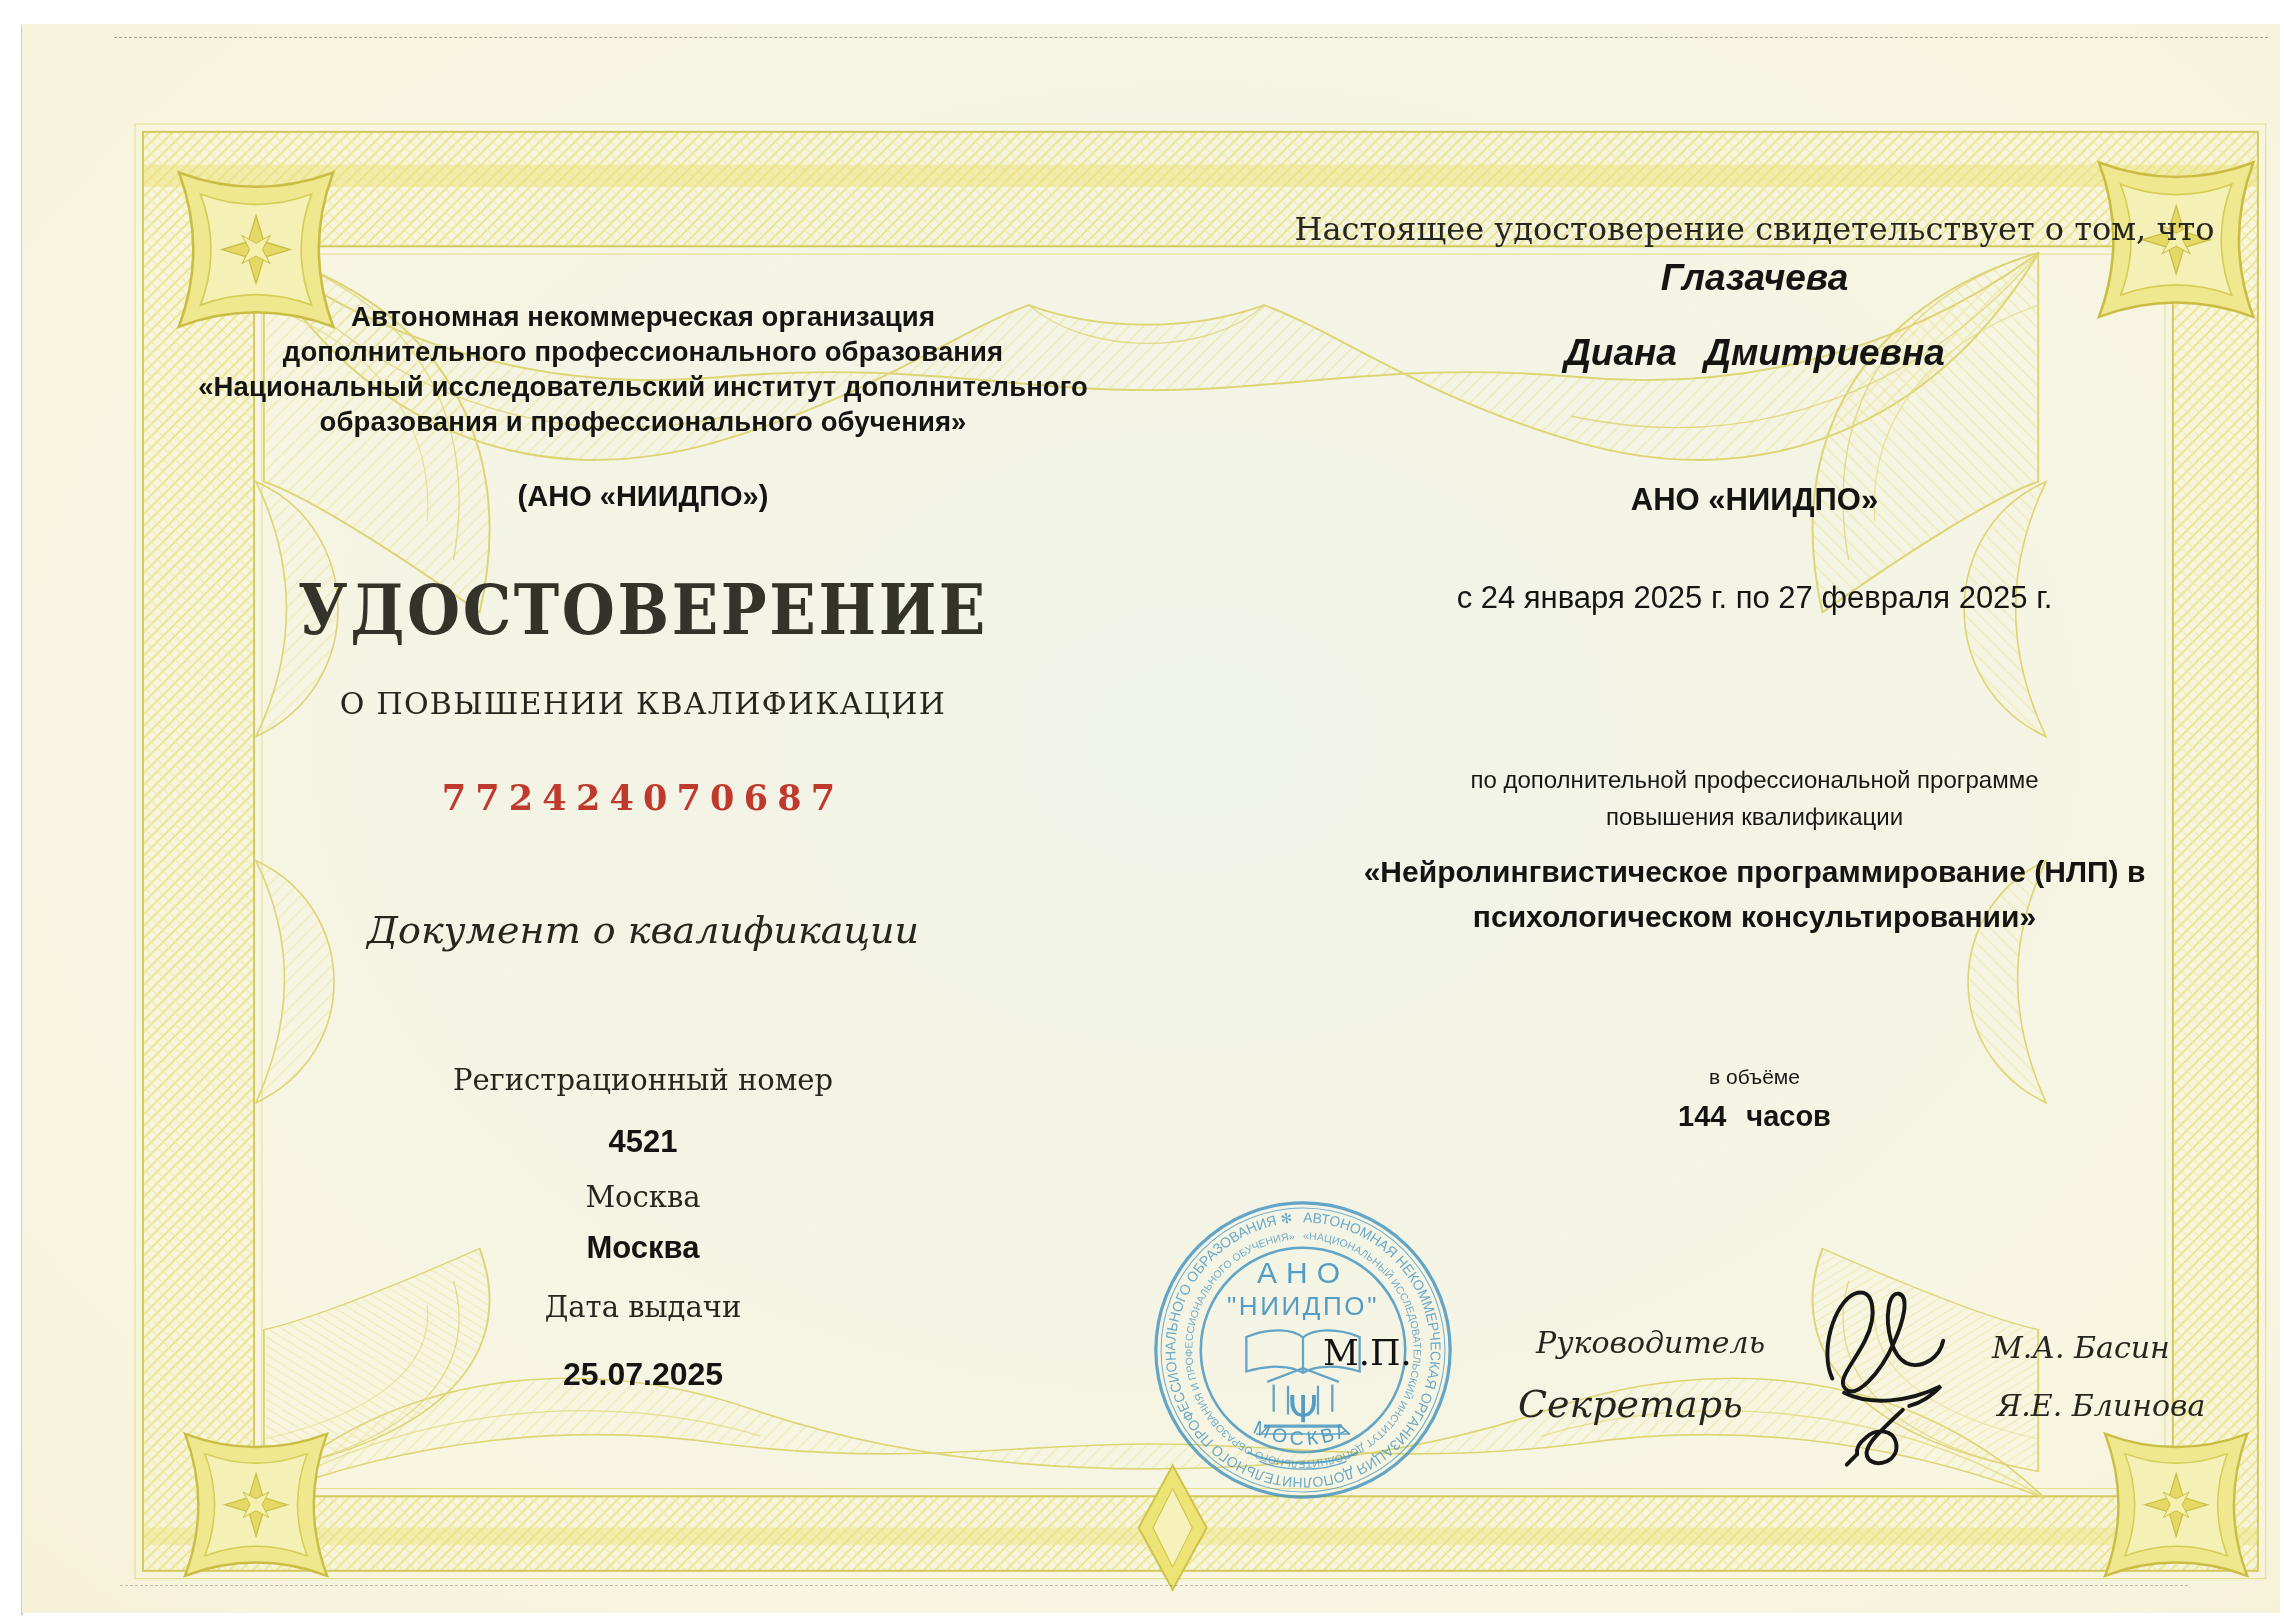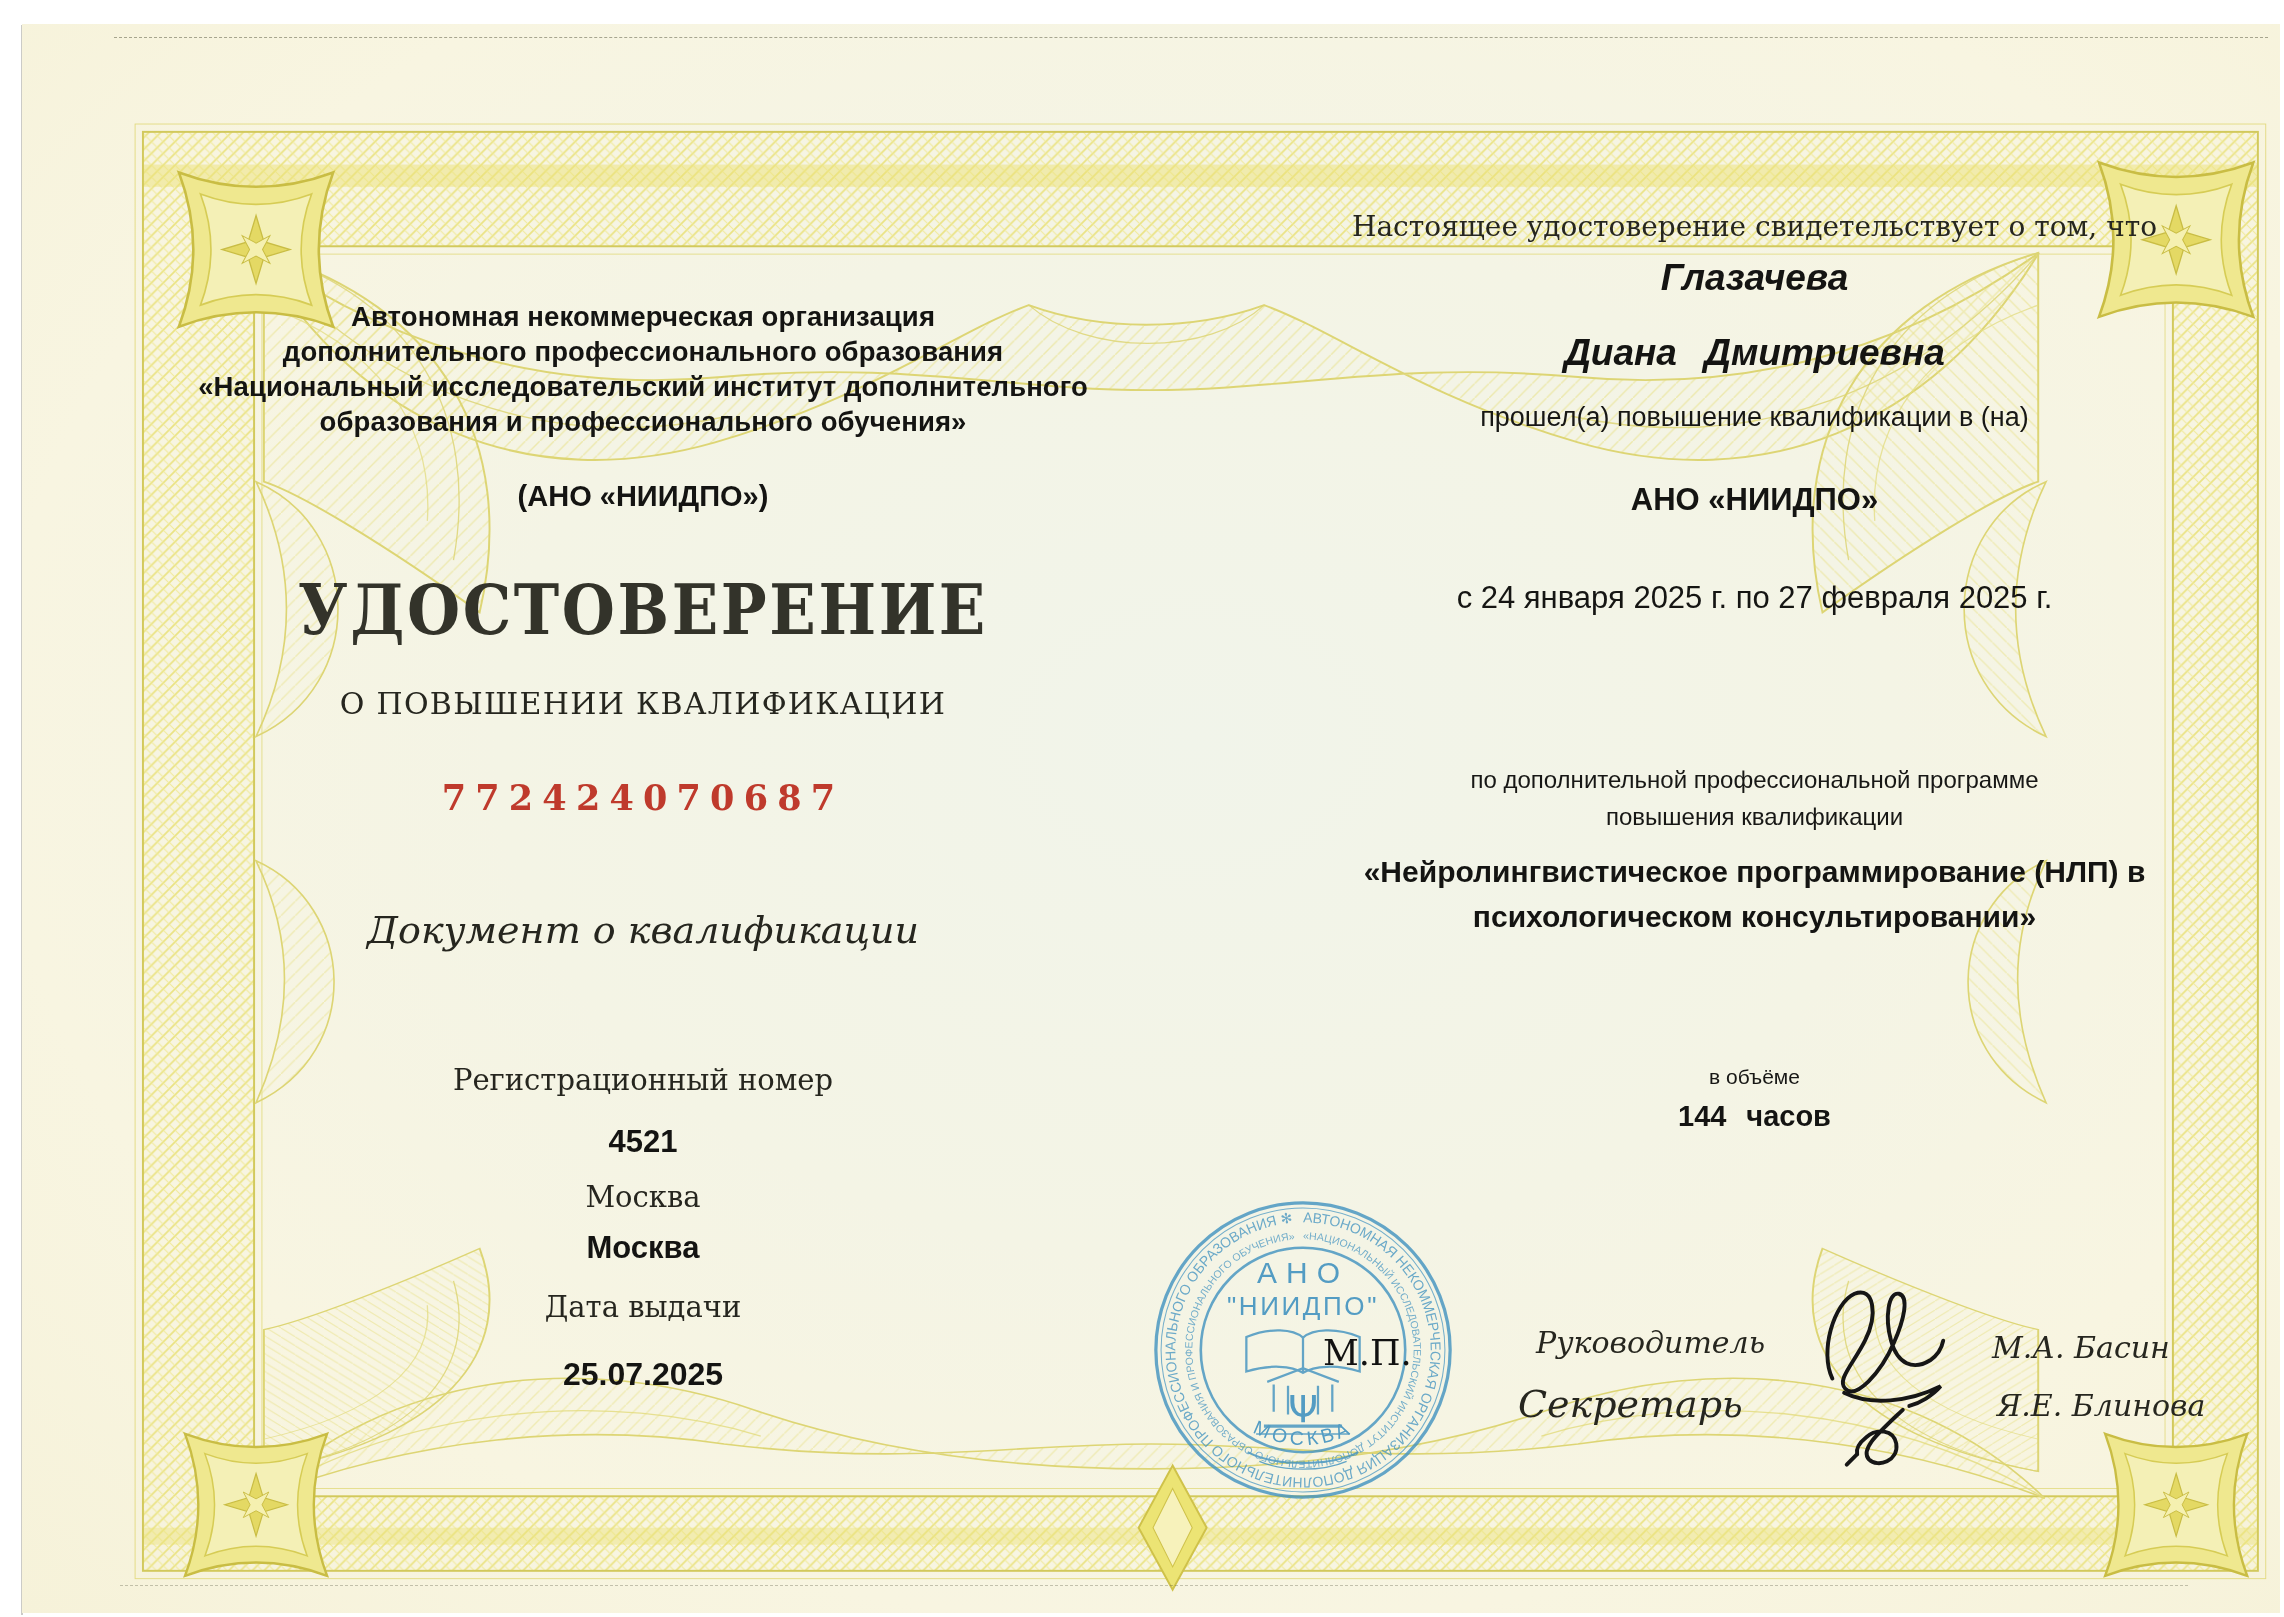--- a/index.html
+++ b/index.html
@@ -32,21 +32,21 @@
   .subtitle{top:662px;font-size:30px;letter-spacing:1.3px;}
   .blank-number{top:753px;font-size:35px;font-weight:700;letter-spacing:9.2px;color:#bf3a2c;}
   .doc-kind{top:884px;font-size:38px;}
   .reg-label{top:1039px;font-size:29px;}
   .reg-value{top:1100px;font-size:31px;}
   .city-label{top:1156px;font-size:29px;}
   .city-value{top:1206px;font-size:31px;}
   .date-label{top:1266px;font-size:29px;}
   .date-value{top:1332px;font-size:32px;}
 
-  .intro{top:186px;font-size:28px;}
+  .intro{top:186px;font-size:32px;}
   .last-name{top:233px;font-size:37px;font-weight:700;font-style:italic;color:#141412;}
   .fm-name{top:308px;font-size:37px;font-weight:700;font-style:italic;color:#141412;word-spacing:17px;}
   .completed{top:378px;font-size:27px;color:#171715;}
   .org-abbr{top:450px;font-size:31px;margin-top:8px;}
   .period{top:556px;font-size:31px;color:#151513;}
   .prog-label{top:737px;font-size:24px;line-height:1.55;color:#171715;}
   .prog-name{top:825px;font-size:30px;line-height:1.5;}
   .vol-label{top:1041px;font-size:21px;color:#171715;}
   .vol-value{top:1076px;font-size:29px;word-spacing:11.8px;}
 
@@ -152,21 +152,20 @@
     <div class="t colL center serif reg-label">Регистрационный номер</div>
     <div class="t colL center sans-b reg-value">4521</div>
     <div class="t colL center serif city-label">Москва</div>
     <div class="t colL center sans-b city-value">Москва</div>
     <div class="t colL center serif date-label">Дата выдачи</div>
     <div class="t colL center sans-b date-value">25.07.2025</div>
 
     <div class="t colR center serif intro">Настоящее удостоверение свидетельствует о том, что</div>
     <div class="t colR center sans fm-name">Диана Дмитриевна</div>
     <div class="t colR center sans last-name">Глазачева</div>
-    <div class="t colR center sans completed">прошел(а) повышение квалификации в (на)</div>
     <div class="t colR center sans-b org-abbr">АНО «НИИДПО»</div>
     <div class="t colR center sans period">с 24 января 2025 г. по 27 февраля 2025 г.</div>
     <div class="t colR center sans prog-label">по дополнительной профессиональной программе
 повышения квалификации</div>
     <div class="t colR center sans-b prog-name">«Нейролингвистическое программирование (НЛП) в
 психологическом консультировании»</div>
     <div class="t colR center sans vol-label">в объёме</div>
     <div class="t colR center sans-b vol-value">144 часов</div>
 
     <div class="stamp-wrap">

